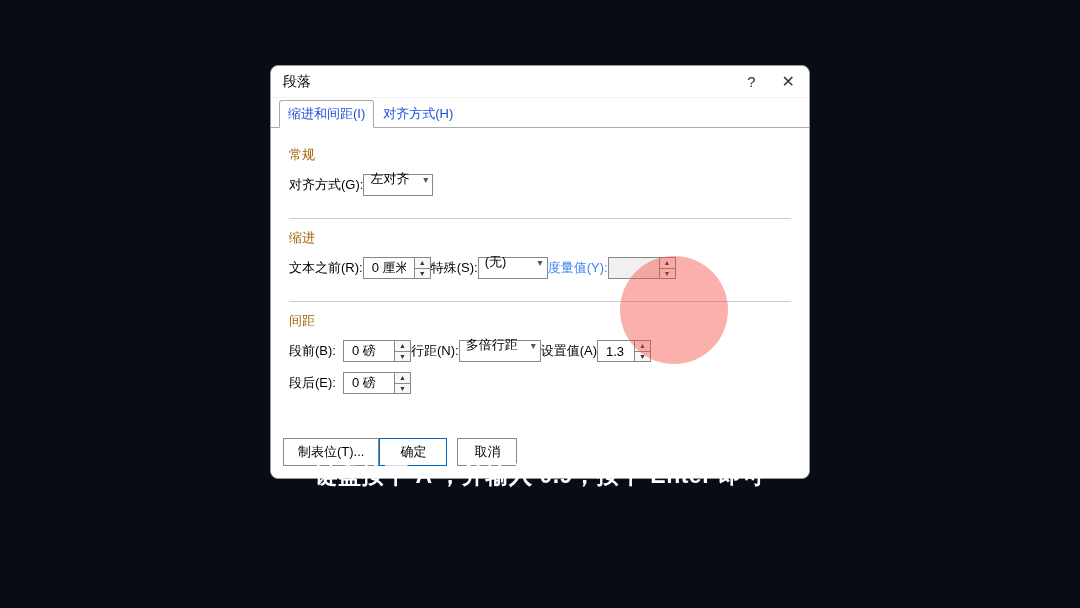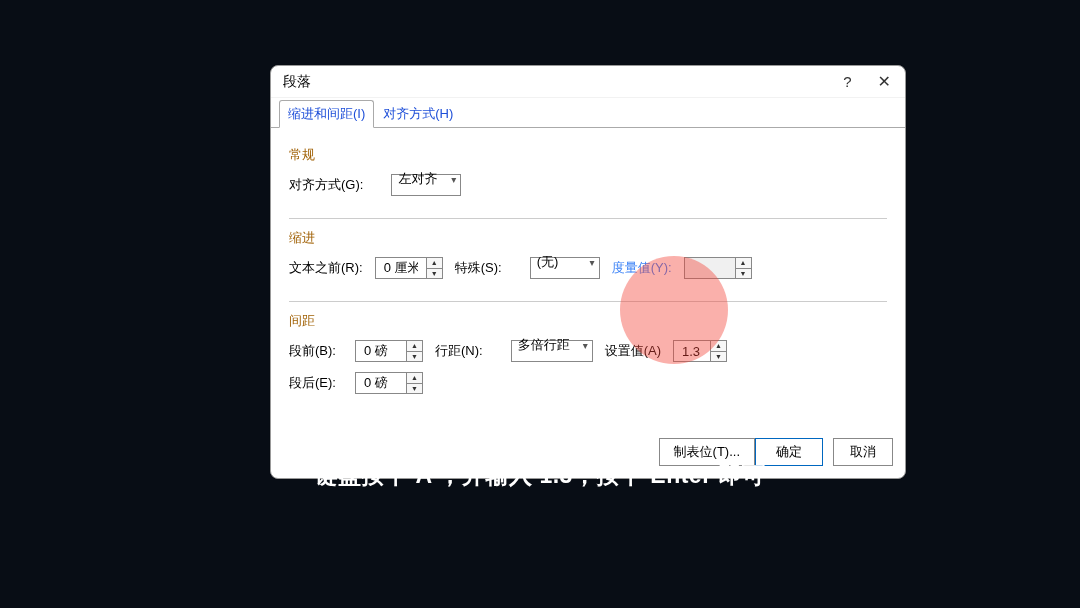--- a/index.html
+++ b/index.html
@@ -8,21 +8,21 @@
       height: 608px;
       background: #080d15;
       font-family: "Microsoft YaHei", "SimSun", Arial, sans-serif;
       position: relative;
       overflow: hidden;
     }
     .dialog {
       position: absolute;
       left: 270px;
       top: 65px;
-      width: 636px;
+      width: 540px;
       background: #ffffff;
       border: 1px solid #999;
       border-radius: 8px;
       box-shadow: 0 0 0 1px rgba(0,0,0,0.05);
     }
     .titlebar {
       display: flex;
       align-items: center;
       justify-content: space-between;
       padding: 6px 10px 6px 12px;
@@ -65,39 +65,38 @@
       padding: 6px 8px 10px 8px;
     }
     .fieldset-title {
       font-size: 13px;
       color: #a16207;
       margin-bottom: 10px;
     }
     .form-row {
       display: flex;
       align-items: center;
-      gap: 12px;
+      gap: 0;
       font-size: 13px;
       color: #000;
       margin-bottom: 10px;
     }
     .form-row label { white-space: nowrap; }
     .label-disabled { color: #3b82f6; }
     .select, .select-narrow {
       border: 1px solid #888;
       height: 22px;
       display: inline-flex;
       align-items: center;
       justify-content: space-between;
       padding: 0 4px 12px 6px;
       font-size: 13px;
       background: #fff;
       cursor: pointer;
       min-width: 70px;
-      margin-left: 16px;
     }
     .select-arrow { font-size: 10px; color: #555; margin-left: 6px; }
     .spinner {
       display: inline-flex;
       align-items: stretch;
       height: 22px;
     }
     .spinner input {
       border: 1px solid #888;
       width: 52px;
@@ -126,21 +125,21 @@
     .spinner-buttons .up { border-bottom: 1px solid #888; }
     .spinner.disabled input { background: #f0f0f0; color: #999; }
     .spinner.highlight input { width: 38px; }
     .divider {
       border: none;
       border-top: 1px solid #ccc;
       margin: 2px 8px;
     }
     .dialog-footer {
       display: flex;
-      justify-content: flex-end;
+      justify-content: flex-start;
       align-items: center;
       padding: 10px 12px 12px 12px;
     }
     .btn {
       border: 1px solid #888;
       background: #fff;
       padding: 4px 14px;
       font-size: 13px;
       cursor: pointer;
       min-width: 60px;
@@ -280,13 +279,13 @@
     <button class="btn">制表位(T)...</button>
     <div class="footer-right">
       <button class="btn btn-primary">确定</button>
       <button class="btn">取消</button>
     </div>
   </div>
 </div>
 
 <div class="highlight-circle"></div>
 
-<div class="caption">键盘按下 A ，并输入 1.3，按下 Enter 即可</div>
+<div class="caption">键盘按下 A ，并输入 0.9，按下 Enter 即可</div>
 
 </body></html>

